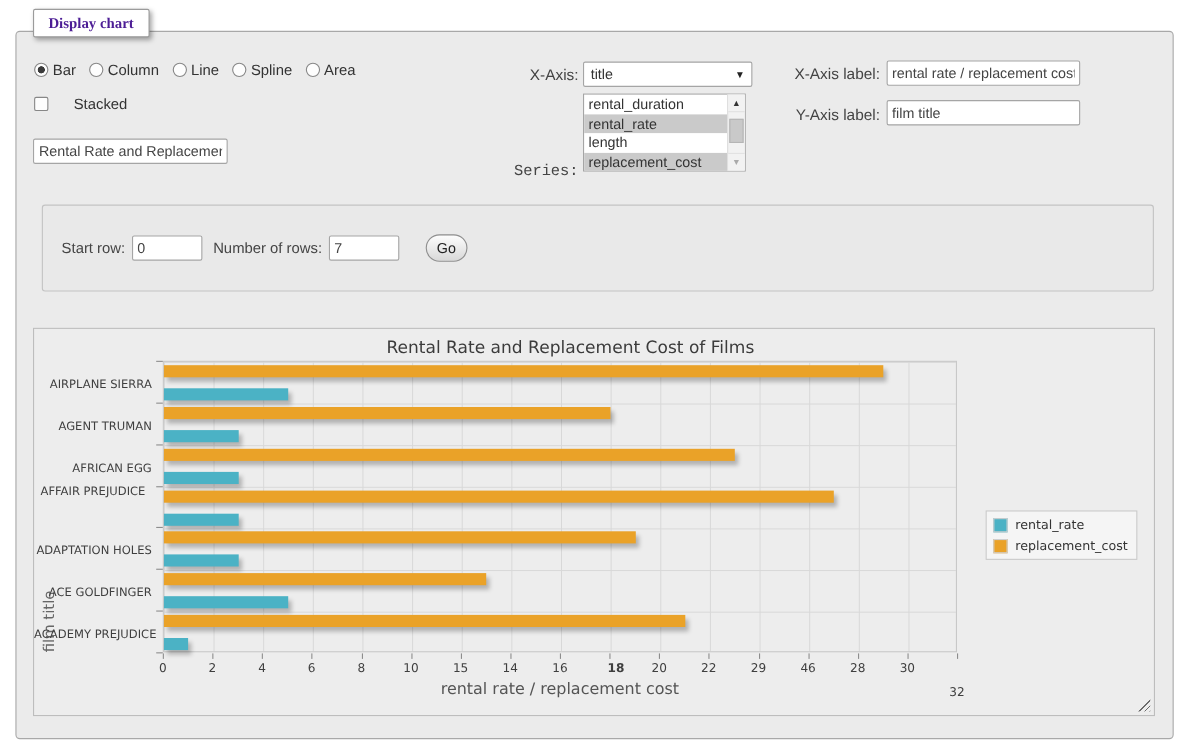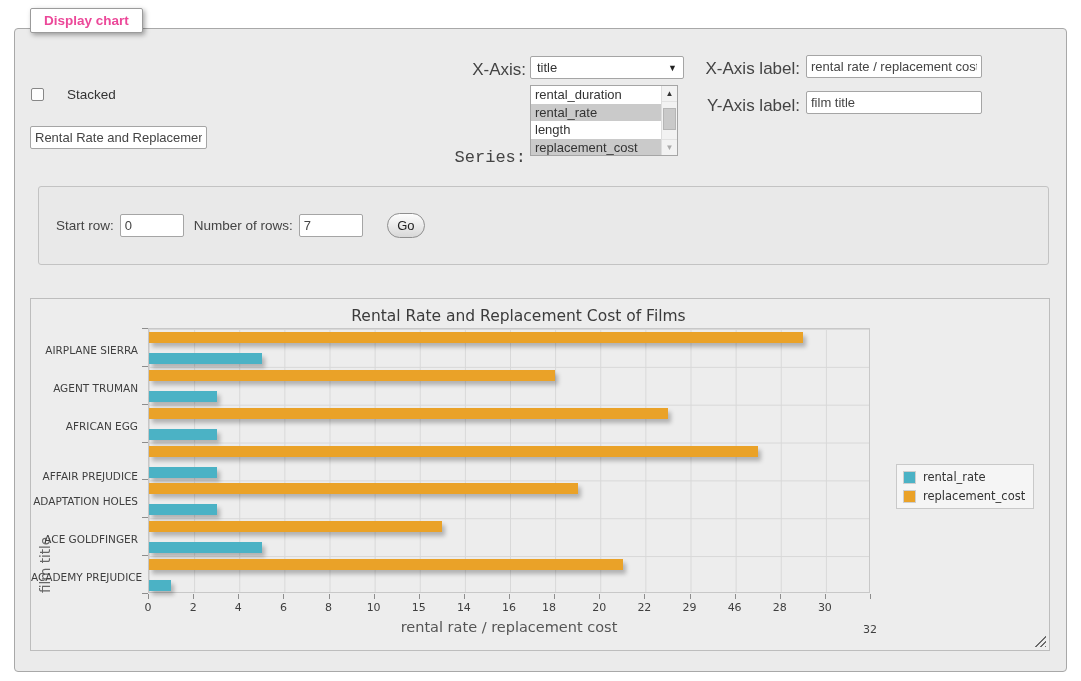--- a/index.html
+++ b/index.html
@@ -4,38 +4,38 @@
 <style>
   * { box-sizing: border-box; }
   html,body { margin:0; padding:0; background:#fff; font-family:"Liberation Sans", sans-serif; }
   .page { position:relative; width:1081px; height:681px; background:#fff; overflow:hidden; }
 
   
   .fieldset { position:absolute; left:14px; top:28px; width:1053px; height:644px;
     background:#ebebeb; border:1px solid #a8a8a8; border-radius:4px; }
   .fieldset-legend { position:absolute; left:15px; top:-21px; background:#fff;
     border:1px solid #9b9b9b; border-radius:2px; padding:4px 13px; font-size:13.5px;
-    font-weight:bold; color:#ec4899; box-shadow:2px 2px 5px rgba(0,0,0,0.35); white-space:nowrap; }
+    font-weight:bold; color:#4c1d95; box-shadow:2px 2px 5px rgba(0,0,0,0.35); white-space:nowrap;font-family:Liberation Serif, serif; }
 
   
   .radio-row { position:absolute; left:16px; top:27px; display:flex; align-items:center; gap:12px;
     font-size:13.5px; color:#333; }
   .radio-item { display:flex; align-items:center; gap:4px; cursor:default; }
   input[type=radio].r { appearance:none; -webkit-appearance:none; width:13px; height:13px; margin:0;
     border:1px solid #878787; border-radius:50%; background:#fdfdfd; }
   input[type=radio].r:checked { background:radial-gradient(circle at 50% 50%, #3a3a3a 0 3px, #fdfdfd 3.5px); }
   .checkbox-row { position:absolute; left:16px; top:58px; display:flex; align-items:center; gap:23px;
     font-size:13.5px; color:#333; }
   input[type=checkbox].c { appearance:none; -webkit-appearance:none; width:13px; height:13px; margin:0;
     border:1px solid #878787; border-radius:2px; background:#fdfdfd; }
   .text-input { border:1px solid #a5a5a5; border-radius:2px; background:#fff; height:23px;
     font-size:13px; color:#444; padding:0 4px; font-family:"Liberation Sans",sans-serif; }
   .chart-title-input { position:absolute; left:15px; top:97px; width:177px; }
 
-  .form-label { position:absolute; font-size:17px; color:#444; text-align:right; width:165px; }
+  .form-label { position:absolute; font-size:14px; color:#444; text-align:right; width:165px; }
   .lbl-xaxis   { left:346px; top:31px; }
   .lbl-series  { left:346px; top:119px;font-family:Liberation Mono, monospace; }
   .lbl-xlabel  { left:620px; top:30px; }
   .lbl-ylabel  { left:620px; top:67px; }
 
   .select-box { position:absolute; left:515px; top:27px; width:154px; height:23px; background:#fff;
     border:1px solid #a5a5a5; border-radius:2px; display:flex; align-items:center;
     font-size:13px; color:#333; padding:0 6px; }
   .select-box .sel-text { flex:1; }
   .select-box .arrow { font-size:9px; color:#222; }
@@ -96,20 +96,42 @@
     background:repeating-linear-gradient(-45deg, #6b6b6b 0 1px, transparent 1px 3.5px);
     clip-path:polygon(100% 0, 100% 100%, 0 100%); }
 </style>
 </head>
 <body>
 
 <div class="page">
   <div class="fieldset">
     <div class="fieldset-legend">Display chart</div>
 
+    <div class="radio-row">
+        <label class="radio-item">
+          <input type="radio" name="ctype" class="r" checked="" style="">
+          <span>Bar</span>
+        </label>
+        <label class="radio-item">
+          <input type="radio" name="ctype" class="r" style="">
+          <span>Column</span>
+        </label>
+        <label class="radio-item">
+          <input type="radio" name="ctype" class="r" style="">
+          <span>Line</span>
+        </label>
+        <label class="radio-item">
+          <input type="radio" name="ctype" class="r" style="">
+          <span>Spline</span>
+        </label>
+        <label class="radio-item">
+          <input type="radio" name="ctype" class="r" style="">
+          <span>Area</span>
+        </label>
+      </div>
 
     <label class="checkbox-row">
       <input type="checkbox" class="c" style="">
       <span>Stacked</span>
     </label>
 
     <input class="text-input chart-title-input" value="Rental Rate and Replacement Cost of Films" style="">
 
     <div class="form-label lbl-xaxis">X-Axis:</div>
     <div class="select-box">
@@ -173,21 +195,21 @@
           </div>
           <div class="legend-row">
             <div class="legend-swatch" style="background: rgb(234, 162, 40);"></div>
             <span class="legend-label">replacement_cost</span>
           </div>
         </div>
       <div class="resize-handle"></div>
     <div class="cat-label" style="top: 44.93px;">AIRPLANE SIERRA</div>
         <div class="cat-label" style="top: 82.79px;">AGENT TRUMAN</div>
         <div class="cat-label" style="top: 120.64px;">AFRICAN EGG</div>
-        <div class="cat-label" style="top: 171px;">AFFAIR PREJUDICE</div>
+        <div class="cat-label" style="top: 142px; text-align: center;">AFFAIR PREJUDICE</div>
         <div class="cat-label" style="top: 196.36px;">ADAPTATION HOLES</div>
         <div class="cat-label" style="top: 234.21px;">ACE GOLDFINGER</div>
         <div class="cat-label" style="top: 272.07px;">ACADEMY PREJUDICE</div>
         <div class="ytick" style="top: 29px;"></div>
         <div class="ytick" style="top: 66.86px;"></div>
         <div class="ytick" style="top: 104.71px;"></div>
         <div class="ytick" style="top: 142.57px;"></div>
         <div class="ytick" style="top: 180.43px;"></div>
         <div class="ytick" style="top: 218.29px;"></div>
         <div class="ytick" style="top: 256.14px;"></div>
@@ -204,21 +226,21 @@
         <div class="xtick-label" style="left: 297.5px;">8</div>
         <div class="xtick" style="left: 342.63px;"></div>
         <div class="xtick-label" style="left: 342.63px;">10</div>
         <div class="xtick" style="left: 387.75px;"></div>
         <div class="xtick-label" style="left: 387.75px;">15</div>
         <div class="xtick" style="left: 432.88px;"></div>
         <div class="xtick-label" style="left: 432.88px;">14</div>
         <div class="xtick" style="left: 478px;"></div>
         <div class="xtick-label" style="left: 478px;">16</div>
         <div class="xtick" style="left: 523.13px;"></div>
-        <div class="xtick-label" style="left: 518px;">18</div>
+        <div class="xtick-label" style="left: 529px; font-weight: bold;">18</div>
         <div class="xtick" style="left: 568.25px;"></div>
         <div class="xtick-label" style="left: 568.25px;">20</div>
         <div class="xtick" style="left: 613.38px;"></div>
         <div class="xtick-label" style="left: 613.38px;">22</div>
         <div class="xtick" style="left: 658.5px;"></div>
         <div class="xtick-label" style="left: 658.5px;">29</div>
         <div class="xtick" style="left: 703.63px;"></div>
         <div class="xtick-label" style="left: 703.63px;">46</div>
         <div class="xtick" style="left: 748.75px;"></div>
         <div class="xtick-label" style="left: 748.75px;">28</div>

